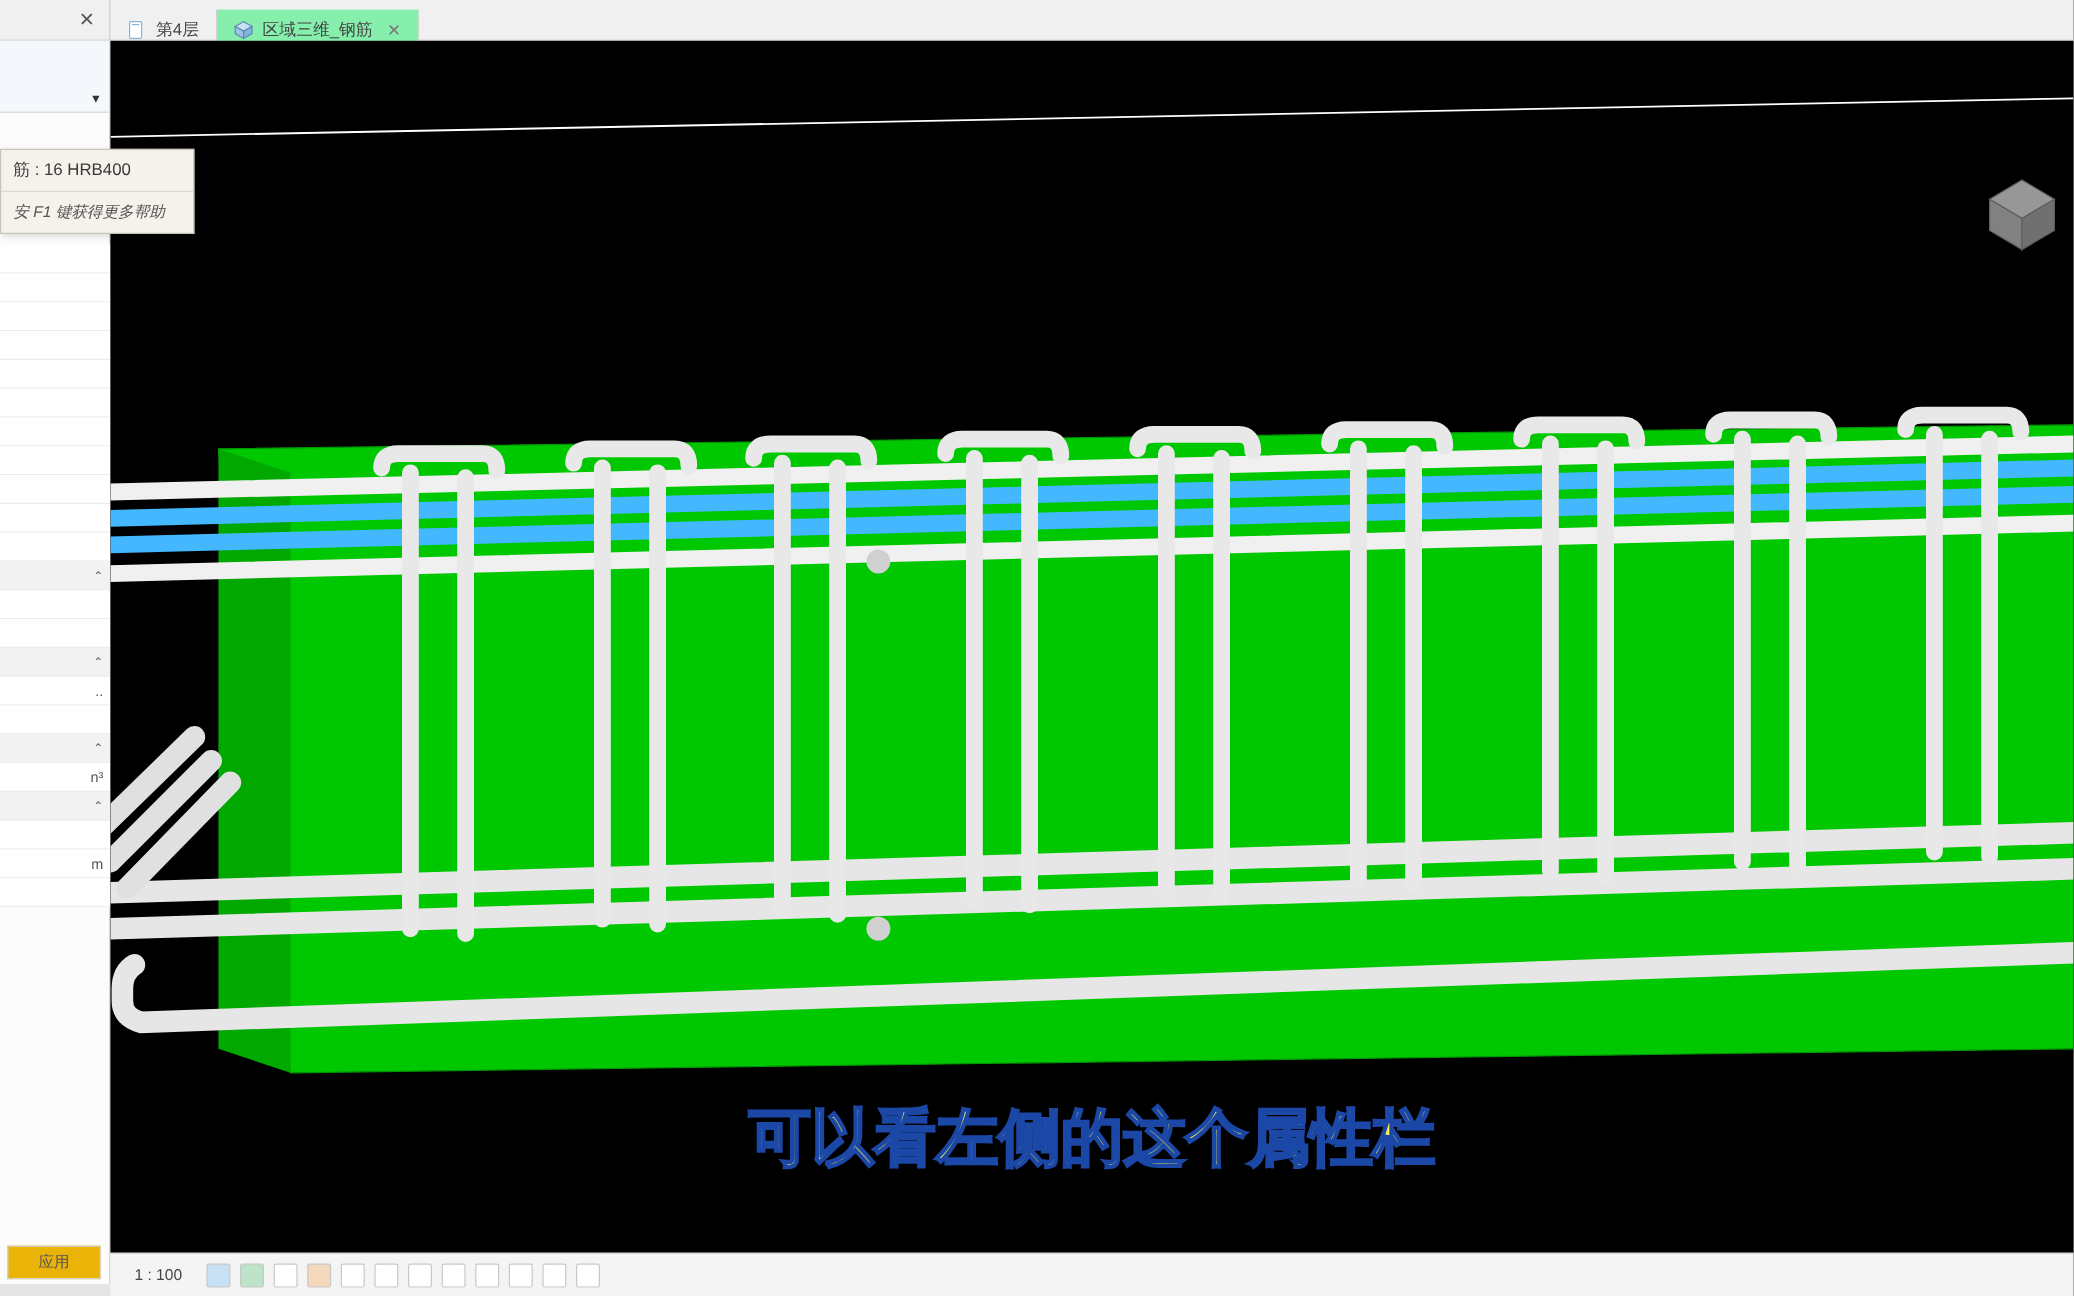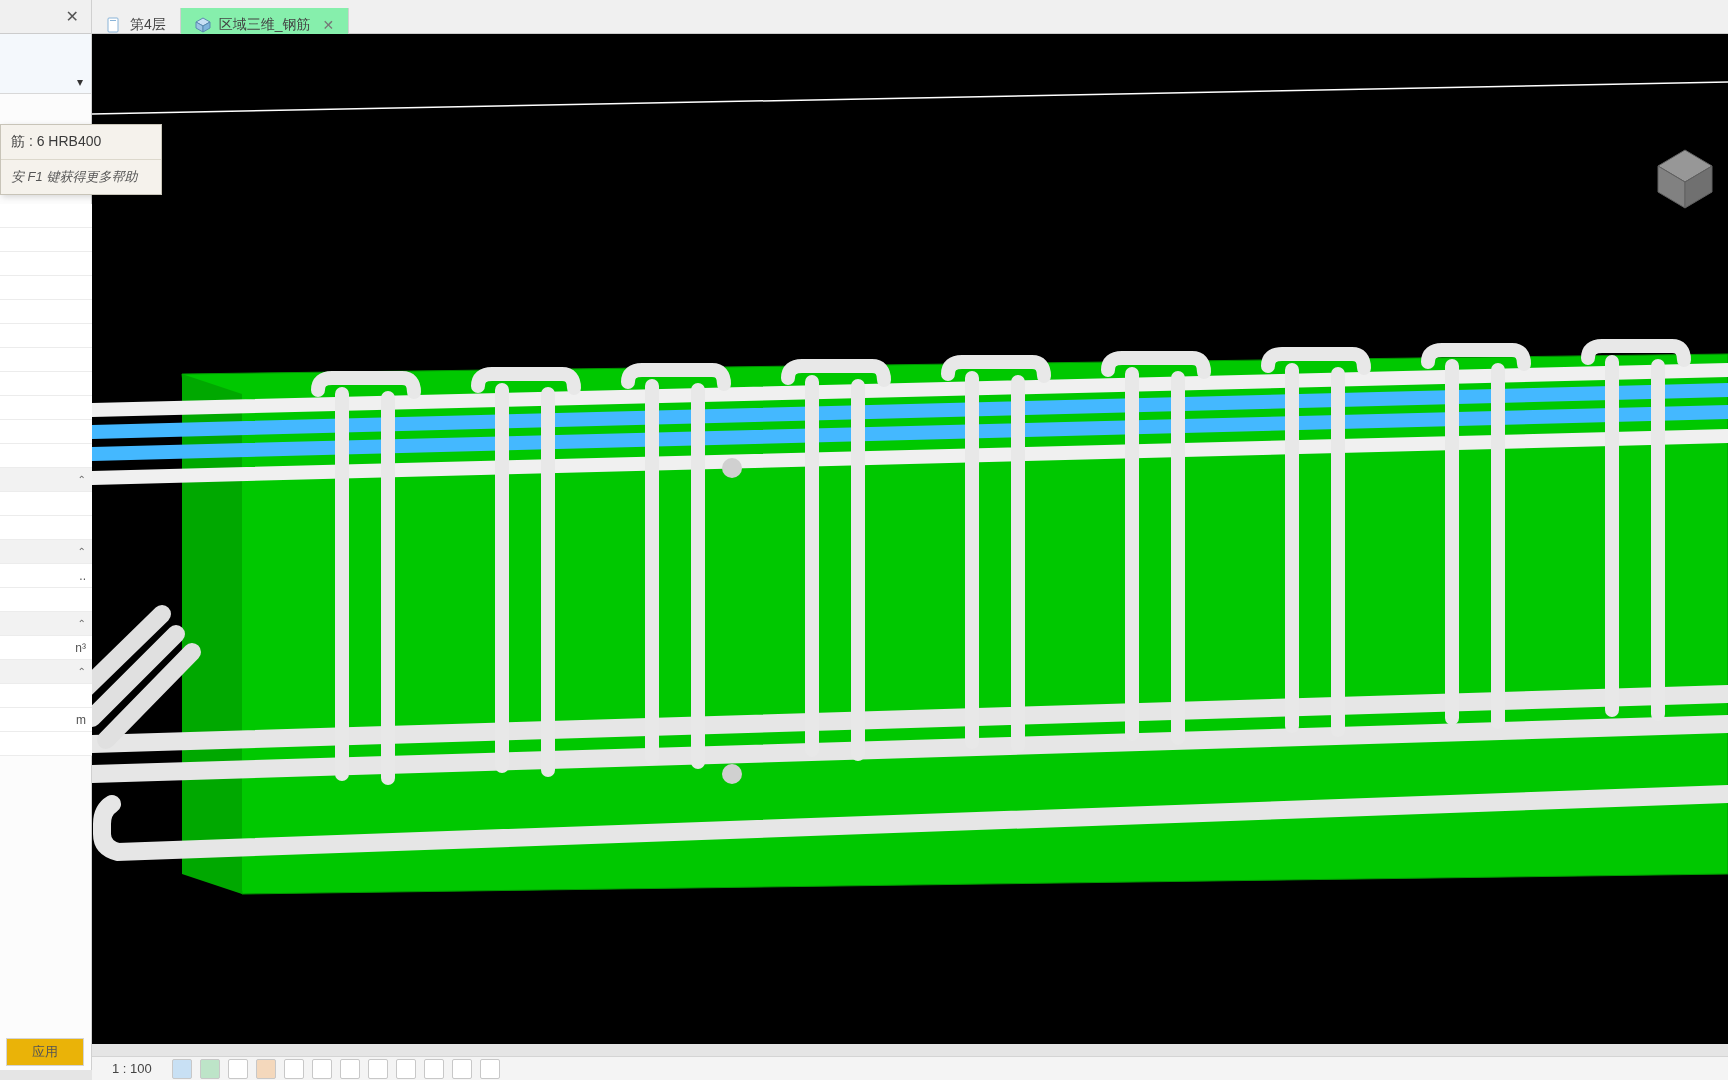--- a/index.html
+++ b/index.html
@@ -18,21 +18,21 @@
 .tooltip-help { padding:8px 10px; color:#555; font-size:13px;font-style:italic; }
 .rows { position:absolute; top:204px; left:0; width:92px; }
 .row { height:24px; border-bottom:1px solid #ececec; background:#fff; display:flex; align-items:center; justify-content:flex-end; padding:0 6px; font-size:12px; color:#525252; }
 .row.hdr { background:#f2f2f2; justify-content:flex-end; }
 .row.hdr .chev { font-size:10px; color:#666; }
 .row.blank { background:#fff; }
 .apply { position:absolute; bottom:14px; left:6px; width:78px; height:28px; background:#eab308; border:1px solid #d4d4d4; font-size:13px; color:#555; display:flex; align-items:center; justify-content:center; cursor:pointer;margin-top:16px; }
 .viewport { position:absolute; top:34px; left:92px; right:0; bottom:36px; background:#000; overflow:hidden; }
 .viewport svg { width:100%; height:100%; display:block; }
 .subtitle { position:absolute; left:50%; transform:translateX(-50%); bottom:60px; font-size:52px; font-weight:600; color:#fff14a; -webkit-text-stroke:2px #1b47a6; text-shadow:0 0 6px rgba(0,0,0,0.6); z-index:10; white-space:nowrap; }
-.statusbar { position:absolute; left:92px; right:0; bottom:0; height:24px; background:#f4f4f4; border-top:1px solid #d4d4d4; display:flex; align-items:center; padding:0 12px; gap:12px; }
+.statusbar { position:absolute; left:92px; right:0; bottom:0; height:36px; background:#f4f4f4; border-top:1px solid #d4d4d4; display:flex; align-items:center; padding:0 12px; gap:12px; }
 .scale { font-size:13px; color:#444; padding:0 8px; }
 .sb-icons { display:flex; gap:8px; align-items:center; }
 .sb-icon { width:20px; height:20px; border:1px solid #c8c8c8; border-radius:2px; background:#fff; }
 .navcube { position:absolute; top:110px; right:8px; width:70px; height:70px; opacity:0.7; }
 </style>
 </head>
 <body>
 
 <div class="tab-bar">
   <div class="side-close">
@@ -60,21 +60,21 @@
   </div>
 </div>
 
 <div class="side">
   <div class="dropdown">
     <span>▾</span>
   </div>
 </div>
 
 <div class="tooltip">
-  <div class="tooltip-title">筋 : 6 HRB400</div>
+  <div class="tooltip-title">筋 : 16 HRB400</div>
   <div class="tooltip-help">安 F1 键获得更多帮助</div>
 </div>
 
 <div class="rows">
   <div class="row blank"></div>
   <div class="row blank"></div>
   <div class="row blank"></div>
   <div class="row blank"></div>
   <div class="row blank"></div>
   <div class="row blank"></div>
@@ -154,20 +154,21 @@
   </svg>
 
   <div class="navcube">
     <svg viewBox="0 0 70 70">
         <polygon points="35,6 62,22 35,38 8,22" fill="#d8d8d8" stroke="#888"></polygon>
         <polygon points="8,22 35,38 35,64 8,48" fill="#b8b8b8" stroke="#888"></polygon>
         <polygon points="62,22 35,38 35,64 62,48" fill="#a0a0a0" stroke="#888"></polygon>
       </svg>
   </div>
 
+  <div class="subtitle">可以看左侧的这个属性栏</div>
 </div>
 
 <div class="statusbar">
   <span class="scale">1 : 100</span>
   <div class="sb-icons">
     <span class="sb-icon" style="background:#c8e0f4;"></span>
     <span class="sb-icon" style="background:#bde4c8;"></span>
     <span class="sb-icon"></span>
     <span class="sb-icon" style="background:#f4d8bc;"></span>
     <span class="sb-icon"></span>

